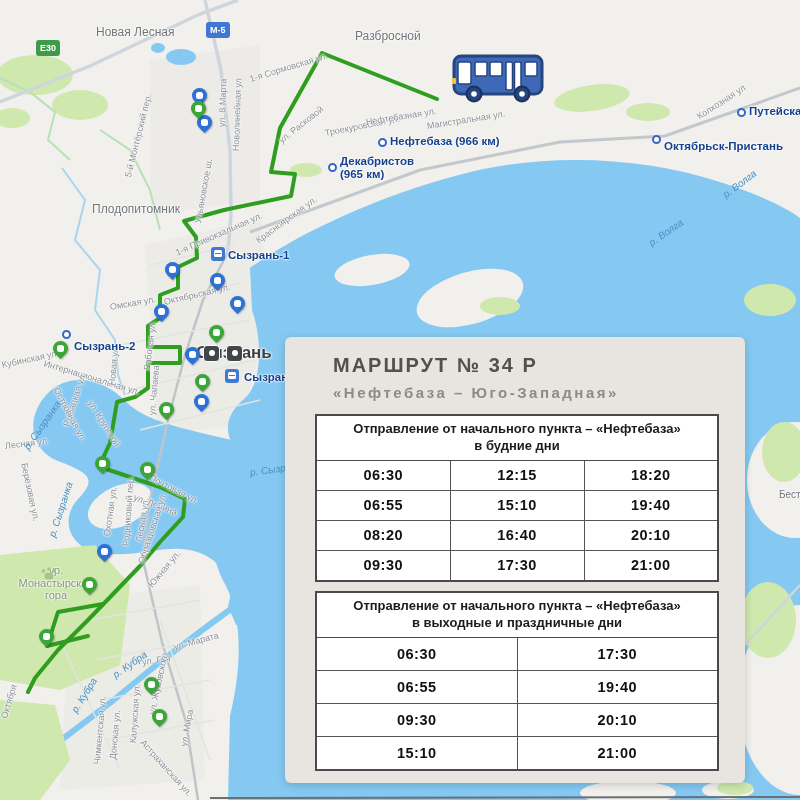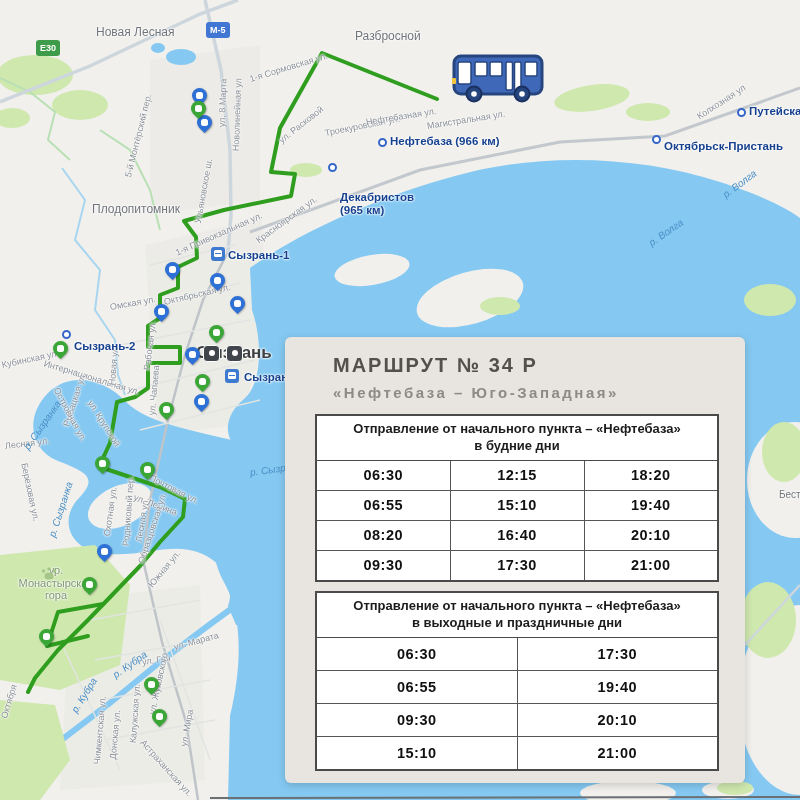--- a/index.html
+++ b/index.html
@@ -188,21 +188,21 @@
       <div class="lbl station" style="left: 228px; top: 249px; position: absolute;">Сызрань-1</div>
       <div class="railic" style="left: 225px; top: 369px; position: absolute;">
         <i></i>
       </div>
       <div class="lbl station" style="left: 244px; top: 371px; position: absolute;">Сызрань-город</div>
       <div class="ringic" style="left: 62px; top: 330px; position: absolute;"></div>
       <div class="lbl station" style="left: 74px; top: 340px; position: absolute;">Сызрань-2</div>
       <div class="ringic" style="left: 378px; top: 138px; position: absolute;"></div>
       <div class="lbl station" style="left: 390px; top: 135px; position: absolute;">Нефтебаза (966 км)</div>
       <div class="ringic" style="left: 328px; top: 163px; position: absolute;"></div>
-      <div class="lbl station" style="left: 340px; top: 155px; position: absolute; margin-top: 36px;">Декабристов
+      <div class="lbl station" style="left: 340px; top: 155px; position: absolute;">Декабристов
 (965 км)</div>
       <div class="ringic" style="left: 652px; top: 135px; position: absolute;"></div>
       <div class="lbl station" style="left: 664px; top: 140px; position: absolute;">Октябрьск-Пристань</div>
       <div class="ringic" style="left: 737px; top: 108px; position: absolute;"></div>
       <div class="lbl station" style="left: 749px; top: 105px; position: absolute;">Путейская</div>
       <div class="badge" style="left: 36px; top: 40px; position: absolute; background: rgb(62, 155, 73);">Е30</div>
       <div class="badge" style="left: 206px; top: 22px; position: absolute; background: rgb(66, 118, 211);">М-5</div>
       <div class="pin blue" style="left: 192px; top: 88px; position: absolute;">
         <i></i>
       </div>

